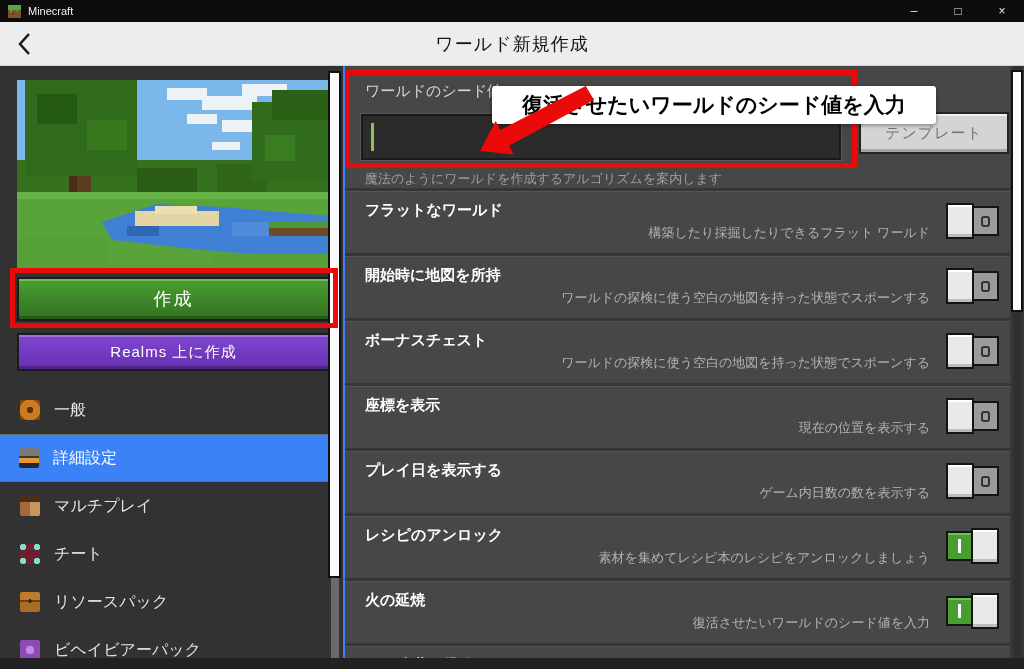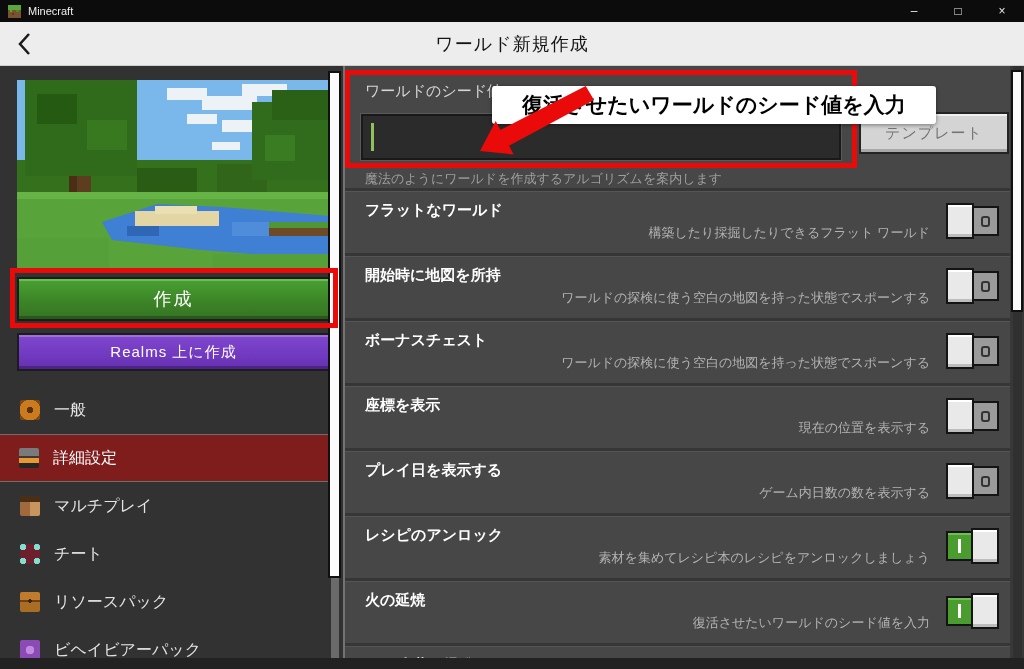--- a/index.html
+++ b/index.html
@@ -12,27 +12,27 @@
   .tb-title{margin-left:7px;font-size:11px;color:#efefef;}
   .tb-controls{margin-left:auto;display:flex;height:100%;}
   .tb-btn{width:44px;height:100%;display:flex;align-items:center;justify-content:center;color:#e8e8e8;font-size:12px;}
 
   
   .header{position:absolute;left:0;top:22px;width:1024px;height:44px;background:#ededed;border-bottom:1px solid #cfcfcf;}
   .back-btn{position:absolute;left:14px;top:10px;width:20px;height:24px;display:flex;align-items:center;justify-content:center;}
   .header-title{position:absolute;left:0;top:0;width:100%;height:44px;display:flex;align-items:center;justify-content:center;font-size:18px;color:#141414;font-weight:400;letter-spacing:1px;text-align:right;}
 
   
-  .left-panel{position:absolute;left:0;top:66px;width:345px;height:603px;background:#323232;border-right:2px solid #737373;}
+  .left-panel{position:absolute;left:0;top:66px;width:345px;height:603px;background:#323232;border-right:2px solid #3b82f6;}
   .preview{position:absolute;left:17px;top:14px;width:313px;height:190px;display:block;}
   .btn-create{position:absolute;left:17px;top:211px;width:313px;height:44px;background:linear-gradient(180deg,#49a133 0%,#3c8527 55%,#357323 100%);border:2px solid #1c1c1c;box-shadow:inset 0 2px 0 #6cbd52,inset 0 -3px 0 #27591a;color:#fff;font-size:18px;display:flex;align-items:center;justify-content:center;letter-spacing:2px;cursor:pointer;}
   .btn-realms{position:absolute;left:17px;top:267px;width:313px;height:38px;background:linear-gradient(180deg,#8148cf 0%,#7139c0 60%,#6531ad 100%);border:2px solid #1c1c1c;box-shadow:inset 0 2px 0 #9d71d8,inset 0 -3px 0 #4e2389;color:#fff;font-size:15px;display:flex;align-items:center;justify-content:center;letter-spacing:1px;cursor:pointer;}
   .nav{position:absolute;left:0;top:320px;width:328px;height:283px;overflow:hidden;}
   .nav-item{height:48px;display:flex;align-items:center;padding-left:20px;color:#e6e6e6;font-size:16px;cursor:pointer;}
-  .nav-item.selected{background:#7f1d1d;border-top:1px solid #6e6e6e;border-bottom:1px solid #6e6e6e;color:#fff;padding-left:19px;}
+  .nav-item.selected{background:#3b82f6;border-top:1px solid #6e6e6e;border-bottom:1px solid #6e6e6e;color:#fff;padding-left:19px;}
   .nav-icon{width:20px;height:20px;margin-right:14px;flex:0 0 auto;border-radius:2px;}
   .gear-icon{background:radial-gradient(circle at 50% 50%,#5a3008 0 22%,#cc7a1e 23% 72%,#7c4a12 73%);}
   .furnace-icon{background:linear-gradient(180deg,#7a7a7a 0 38%,#3a3a3a 38% 50%,#e8982f 50% 76%,#262626 76%);}
   .players-icon{background:linear-gradient(180deg,#4a2f16 0 28%,rgba(0,0,0,0) 28%),linear-gradient(90deg,#a06a3c 0 50%,#c9955f 50%);}
   .command-block-icon{background:radial-gradient(circle at 15% 15%,#7fe0d0 0 3px,rgba(0,0,0,0) 3px),radial-gradient(circle at 85% 15%,#7fe0d0 0 3px,rgba(0,0,0,0) 3px),radial-gradient(circle at 15% 85%,#7fe0d0 0 3px,rgba(0,0,0,0) 3px),radial-gradient(circle at 85% 85%,#7fe0d0 0 3px,rgba(0,0,0,0) 3px),#6e1f2e;}
   .chest-icon{background:radial-gradient(circle at 50% 45%,#3a2508 0 2px,rgba(0,0,0,0) 2px),linear-gradient(180deg,#c07c2c 0 38%,#6b4316 38% 48%,#a96e24 48%);}
   .behavior-icon{background:radial-gradient(circle at 50% 50%,#c18ae0 0 30%,#8a4bb4 31%);}
   .scrollbar-left-thumb{position:absolute;left:328px;top:5px;width:13px;height:507px;background:#fbfbfb;border:2px solid #101010;}
   .scrollbar-left-track{position:absolute;left:331px;top:512px;width:8px;height:91px;background:#6a6a6a;}
 

